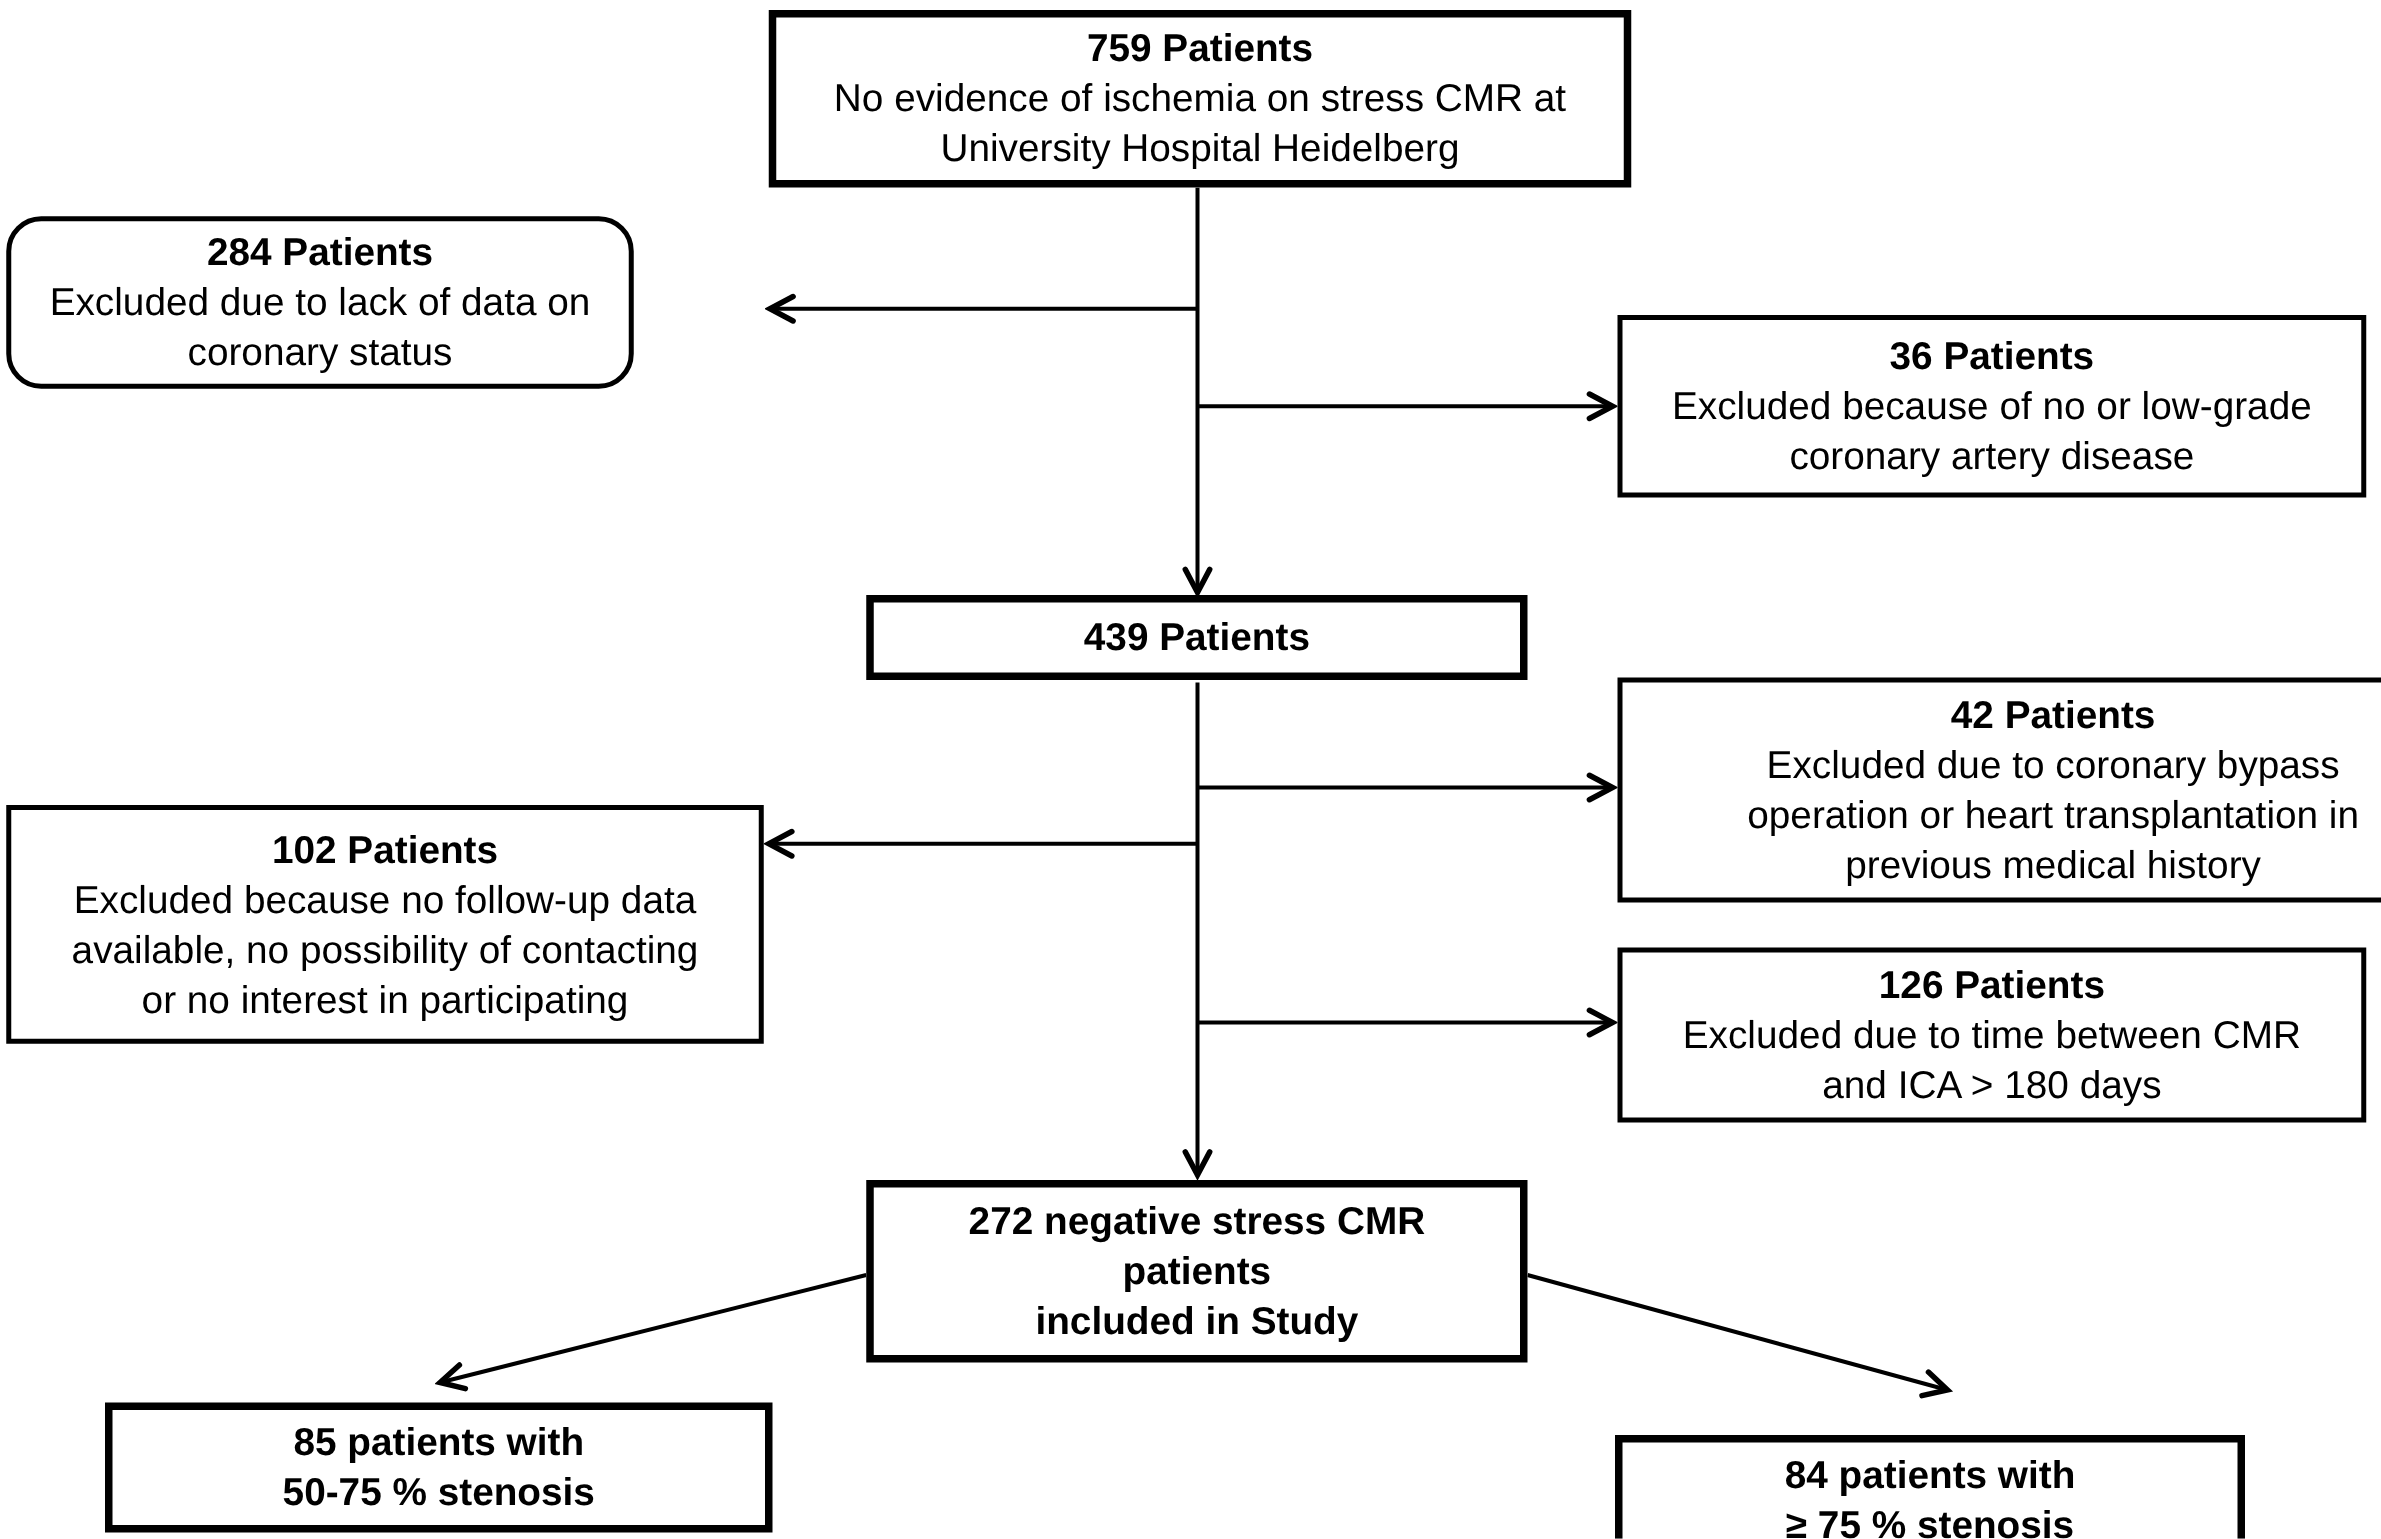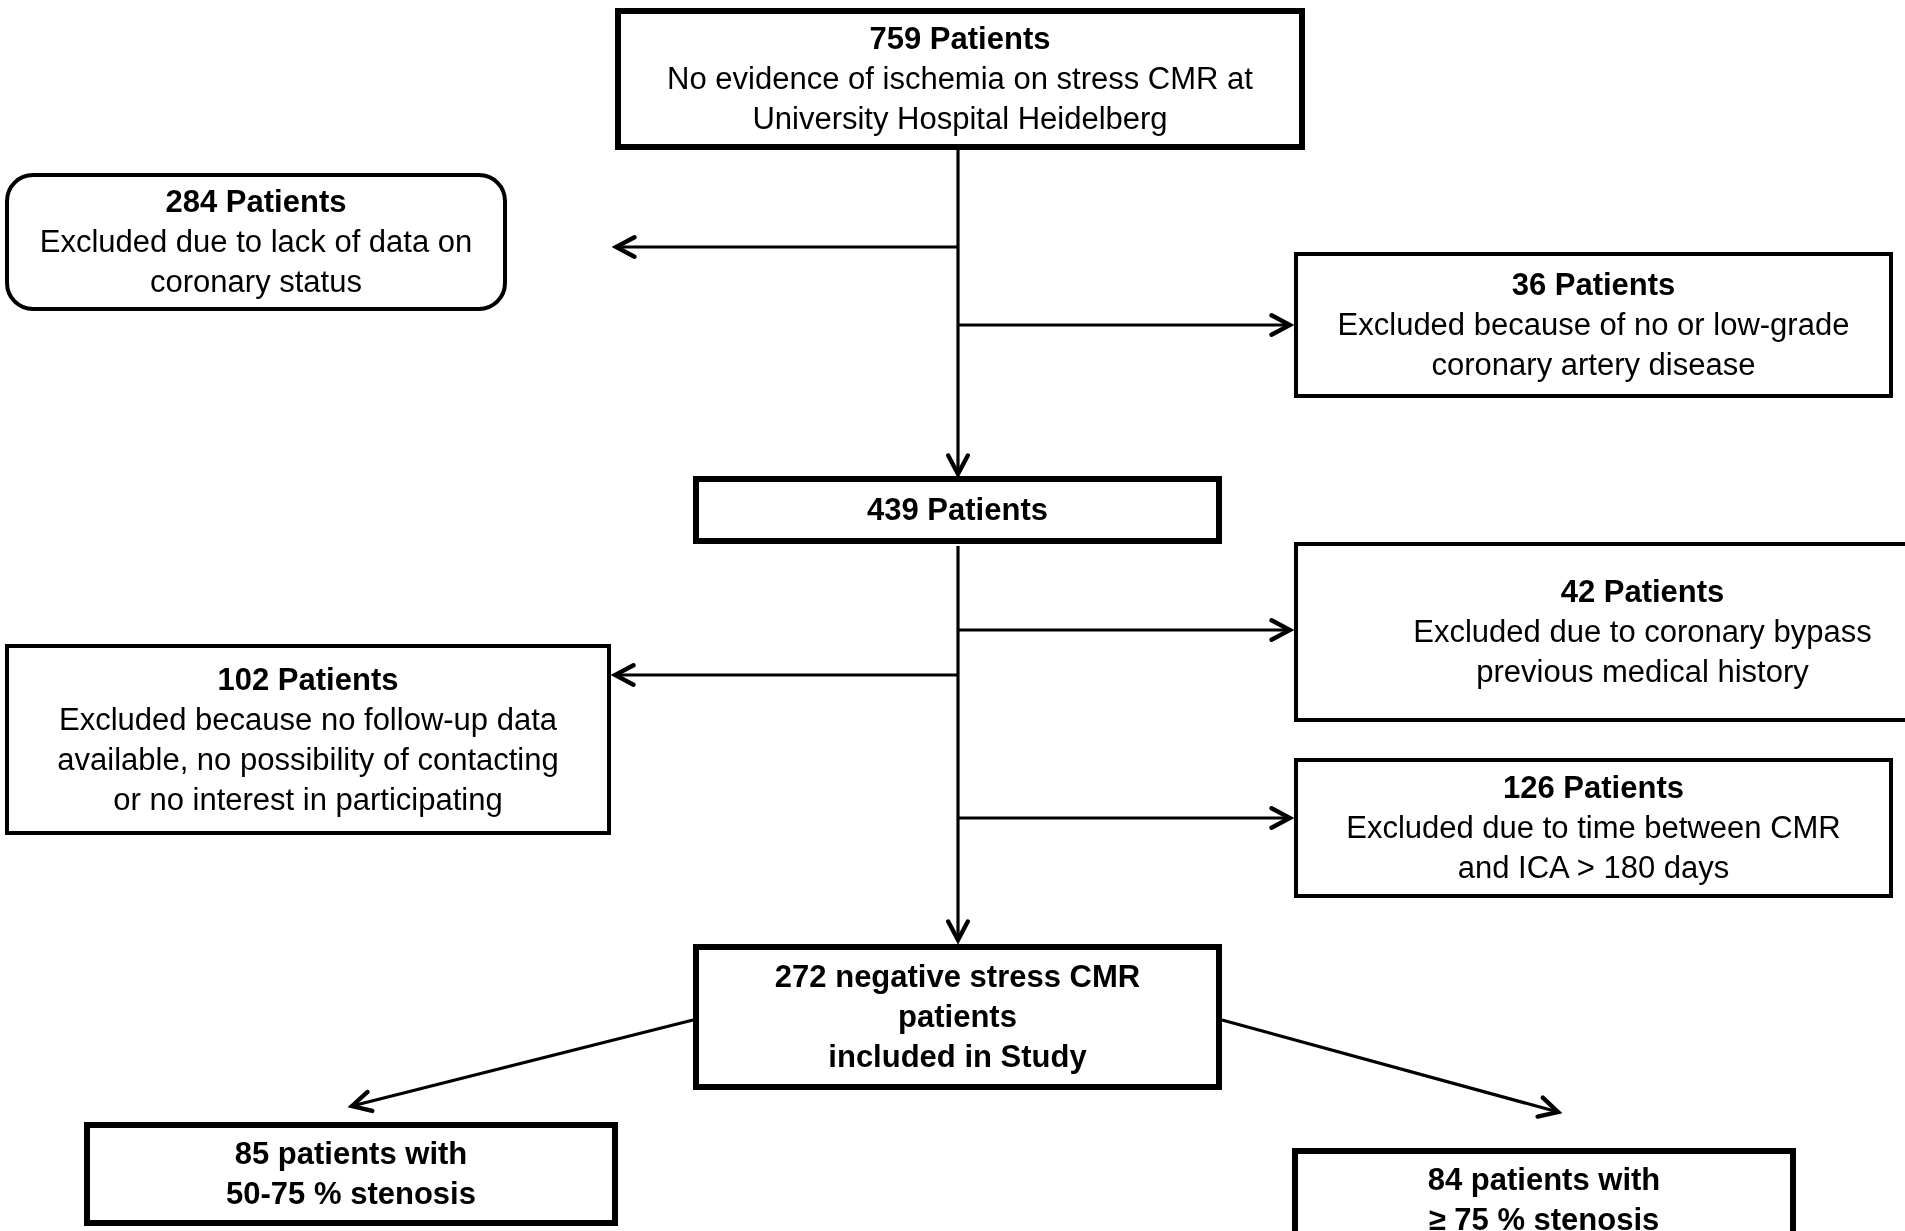--- a/index.html
+++ b/index.html
@@ -71,20 +71,21 @@
     <div class="line">coronary artery disease</div>
   </div>
 
   <div class="node thick" style="left:693px;top:476px;width:529px;height:68px;">
     <div class="line b">439 Patients</div>
   </div>
 
   <div class="node" style="left:1294px;top:542px;width:697px;height:180px;">
     <div class="line b">42 Patients</div>
     <div class="line">Excluded due to coronary bypass</div>
+    <div class="line">operation or heart transplantation in</div>
     <div class="line">previous medical history</div>
   </div>
 
   <div class="node" style="left:5px;top:624px;width:606px;height:191px;margin-top:20px;">
     <div class="line b">102 Patients</div>
     <div class="line">Excluded because no follow-up data</div>
     <div class="line">available, no possibility of contacting</div>
     <div class="line">or no interest in participating</div>
   </div>
 

